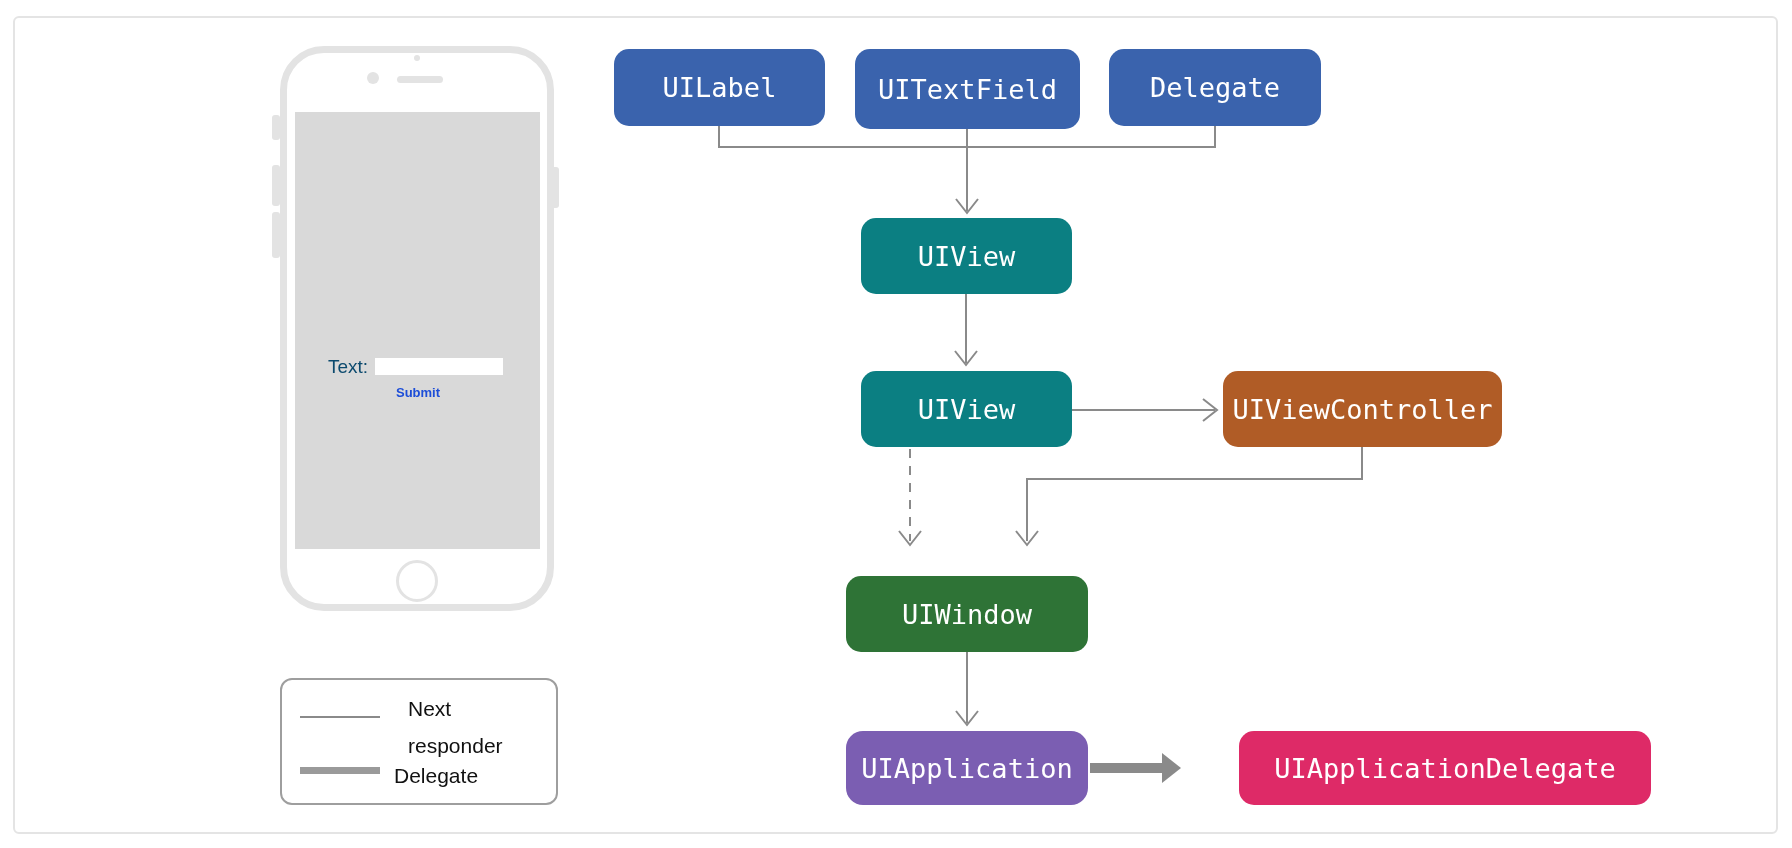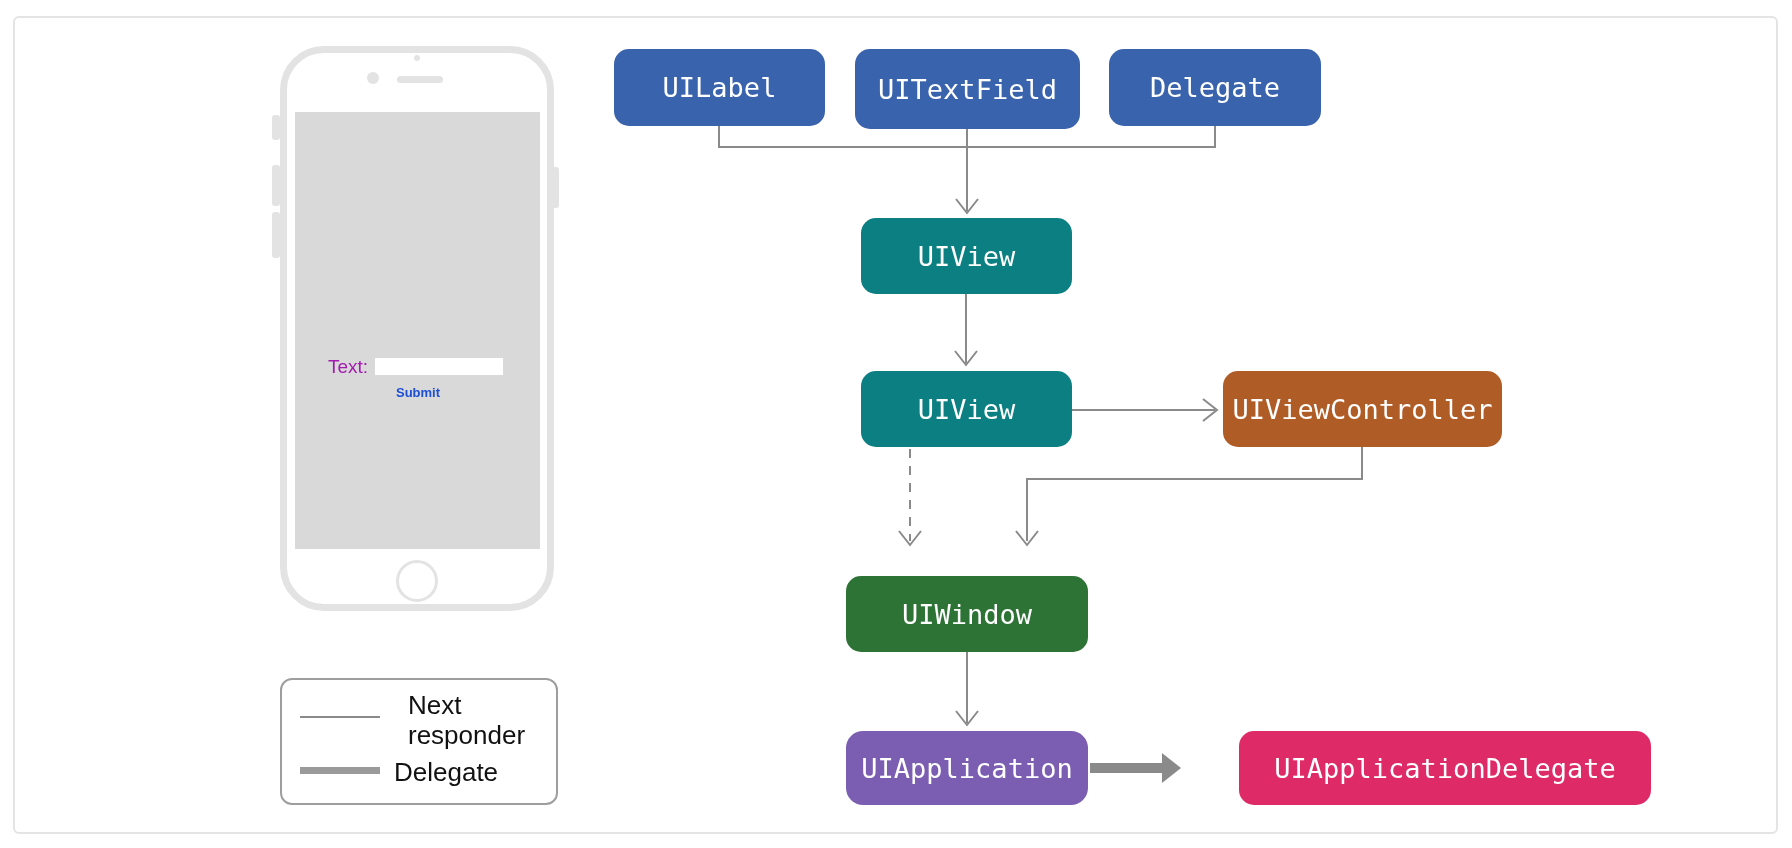--- a/index.html
+++ b/index.html
@@ -34,31 +34,31 @@
   .phone-body{
     position:absolute;left:280px;top:46px;width:274px;height:565px;
     border:7px solid #e3e3e3;border-radius:44px;background:#ffffff;box-sizing:border-box;
   }
   .cam-dot{position:absolute;left:414px;top:55px;width:6px;height:6px;border-radius:50%;background:#e3e3e3;}
   .cam-lens{position:absolute;left:367px;top:72px;width:12px;height:12px;border-radius:50%;background:#e3e3e3;}
   .speaker{position:absolute;left:397px;top:76px;width:46px;height:7px;border-radius:4px;background:#e3e3e3;}
   .screen{position:absolute;left:295px;top:112px;width:245px;height:437px;background:#d9d9d9;}
   .home-btn{position:absolute;left:396px;top:560px;width:42px;height:42px;border-radius:50%;
     border:3px solid #e3e3e3;background:#ffffff;box-sizing:border-box;}
-  .txt-label{position:absolute;left:328px;top:357px;font-size:19px;line-height:20px;color:#a21caf;}
+  .txt-label{position:absolute;left:328px;top:357px;font-size:19px;line-height:20px;color:#0c4a6e;}
   .txt-input{position:absolute;left:375px;top:358px;width:128px;height:17px;background:#ffffff;border:none;padding:0;}
   .submit{position:absolute;left:396px;top:385px;font-size:13px;font-weight:600;background:none;border:none;padding:0;cursor:pointer;}
   
   .legend{
     position:absolute;left:280px;top:678px;width:278px;height:127px;
     border:2px solid #9e9e9e;border-radius:12px;background:#ffffff;box-sizing:border-box;
   }
   .legend-line-thin{position:absolute;left:300px;top:716px;width:80px;height:2px;background:#8a8a8a;}
   .legend-line-thick{position:absolute;left:300px;top:767px;width:80px;height:7px;background:#9a9a9a;}
-  .legend-label{position:absolute;font-size:26px;line-height:30px;color:#111111;}
+  .legend-label{position:absolute;font-size:21px;line-height:37px;color:#111111;}
   #legend-next{left:408px;top:690px;width:130px;}
   #legend-delegate{left:394px;top:757px;}
 </style>
 </head>
 <body>
 
 <div class="card"></div>
 
 <div class="side-btn" style="left:272px;top:115px;height:25px;"></div>
 <div class="side-btn" style="left:272px;top:165px;height:41px;"></div>

